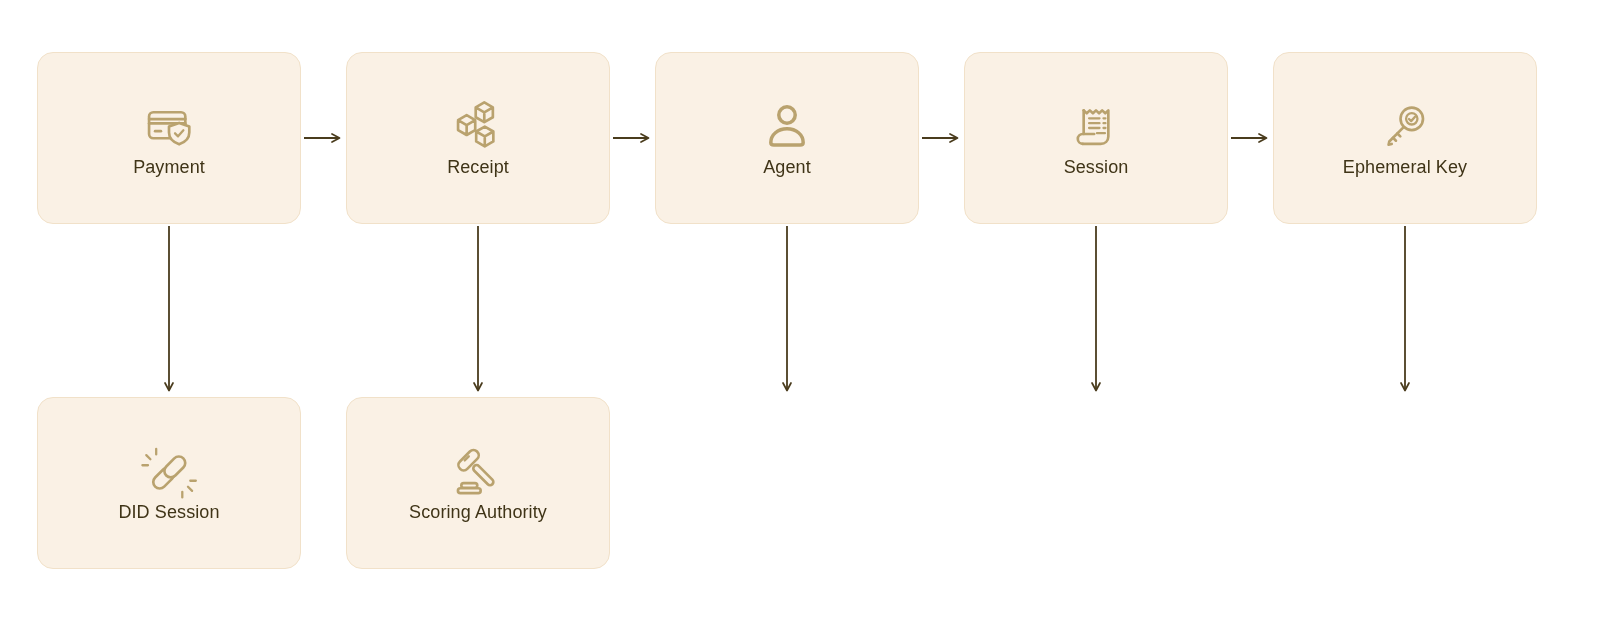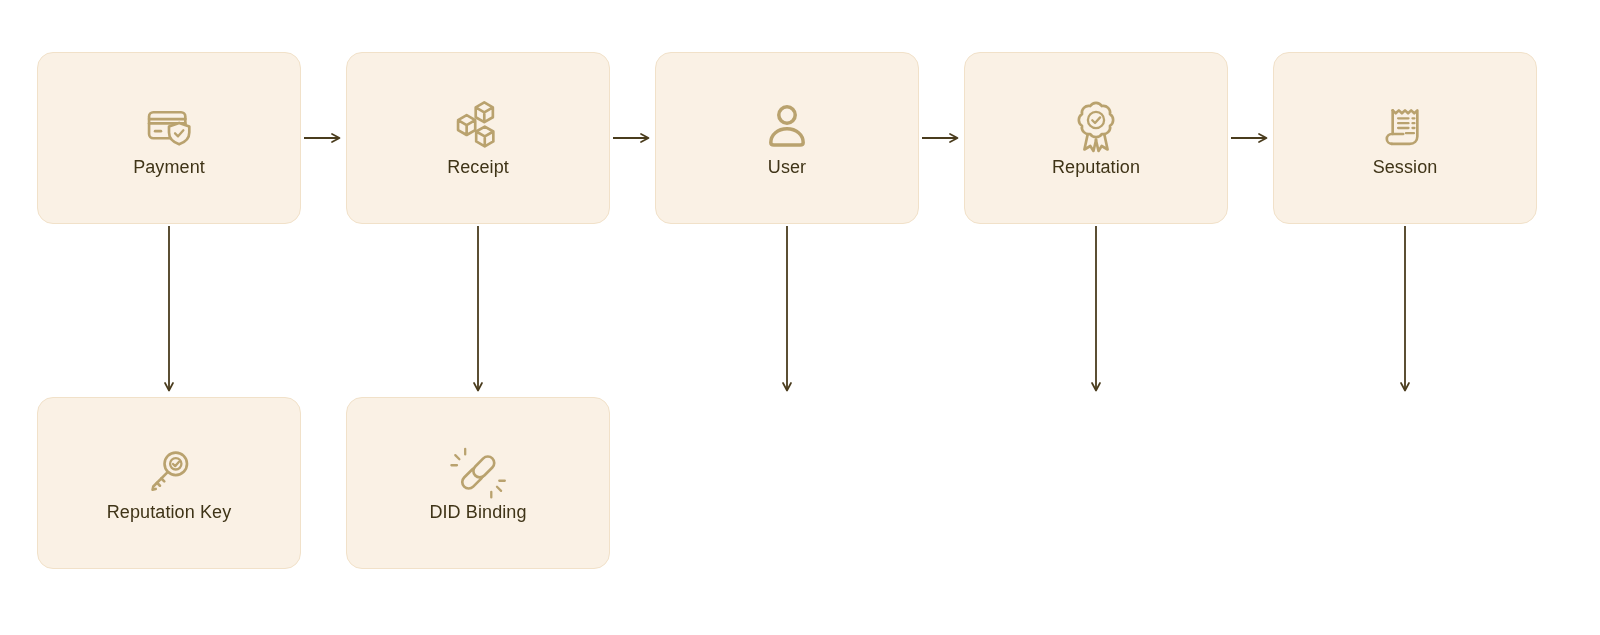--- a/index.html
+++ b/index.html
@@ -89,35 +89,23 @@
     </div>
 
 
     <div class="card">
       <span class="icon">
         <svg viewBox="0 0 48 48">
           <circle class="w3" cx="24" cy="13.2" r="6.8"></circle>
           <path class="w3" d="M24 24.6c-7.7 0-13.4 5-13.4 11.4 0 1.4 1 2.1 2.5 2.1h21.8c1.5 0 2.5-.7 2.5-2.1 0-6.4-5.7-11.4-13.4-11.4Z"></path>
         </svg>
       </span>
-      <span class="label">User</span>
+      <span class="label">Agent</span>
     </div>
 
-    <div class="card">
-      <span class="icon">
-        <svg viewBox="0 0 48 48">
-          <path d="M17.6 27 14.4 41.8l4.9-2.9 2.6 4.1 2.2-9.3"></path>
-          <path d="M30.4 27l3.2 14.8-4.9-2.9-2.6 4.1-2.2-9.3"></path>
-          <path class="occl sW" transform="translate(24 17.4) scale(1.42) translate(-12 -12)" d="M3.85 8.62a4 4 0 0 1 4.78-4.77 4 4 0 0 1 6.74 0 4 4 0 0 1 4.78 4.78 4 4 0 0 1 0 6.74 4 4 0 0 1-4.77 4.78 4 4 0 0 1-6.75 0 4 4 0 0 1-4.78-4.77 4 4 0 0 1 0-6.76Z"></path>
-          <circle class="thin" cx="24" cy="17.4" r="6.7"></circle>
-          <path class="thin" d="M20.9 17.6l2.3 2.3 4.2-4.7"></path>
-        </svg>
-      </span>
-      <span class="label">Reputation</span>
-    </div>
 
     <div class="card">
       <span class="icon">
         <svg viewBox="0 0 48 48">
           <path d="M13.8 9.4l2.55 2.4 2.55-2.4 2.55 2.4 2.55-2.4 2.55 2.4 2.55-2.4 2.55 2.4 2.55-2.4V31c0 3.7-2.7 6.1-6.3 6.1H13"></path>
           <path d="M13.8 9.4V29"></path>
           <path d="M13 37.1a4.05 4.05 0 0 1 0-8.1h9.5"></path>
           <path class="thin" d="M18.3 16h8.6M30.2 16h1.6M18.3 20h8.6M30.2 20h1.6M18.3 24h8.6M30.2 24h1.6M24.8 28.3h6.6"></path>
         </svg>
       </span>
@@ -127,31 +115,43 @@
     <div class="card">
       <span class="icon">
         <svg viewBox="0 0 48 48">
           <circle cx="29.6" cy="16.4" r="9.3"></circle>
           <circle class="thin" cx="29.6" cy="16.4" r="4.7"></circle>
           <path class="thin" d="M27.3 16.5l1.8 1.8 3.2-3.6"></path>
           <path d="M22.9 23.3 11 35.2l-.6 2.6 2.6-.6"></path>
           <path d="M14.1 32.1l2.4 2.4M17.7 28.5l2.4 2.4"></path>
         </svg>
       </span>
-      <span class="label">Reputation Key</span>
+      <span class="label">Ephemeral Key</span>
     </div>
 
     <div class="card">
       <span class="icon">
         <svg viewBox="0 0 48 48">
           <rect x="-5.3" y="-10" width="10.6" height="20" rx="5.3" transform="translate(19.6 28.2) rotate(45)"></rect>
           <rect class="occl" x="-5.3" y="-10" width="10.6" height="20" rx="5.3" transform="translate(28.8 19) rotate(45)"></rect>
           <path class="thin" d="M13.4 8.6V4M8.6 12.6 5.2 9.2M6.6 17.6H2"></path>
           <path class="thin" d="M35 39.6v4.6M39.7 35.4l3.4 3.4M41.6 30.4h4.6"></path>
         </svg>
       </span>
-      <span class="label">DID Binding</span>
+      <span class="label">DID Session</span>
     </div>
 
 
+    <div class="card">
+      <span class="icon">
+        <svg viewBox="0 0 48 48">
+          <rect x="-10" y="-4.3" width="20" height="8.6" rx="4.2" transform="translate(16.2 13.4) rotate(-45)"></rect>
+          <path class="thin" d="M13 13.6l3.4-3.4"></path>
+          <rect x="-10.6" y="-2.7" width="21.2" height="5.4" rx="2.7" transform="translate(28.4 25.8) rotate(45)"></rect>
+          <rect x="10.2" y="32.4" width="13.2" height="3.8" rx="1.9"></rect>
+          <rect x="7.4" y="36.6" width="18.8" height="4.1" rx="2"></rect>
+        </svg>
+      </span>
+      <span class="label">Scoring Authority</span>
+    </div>
 
   </div>
 </div>
 
 </body></html>

